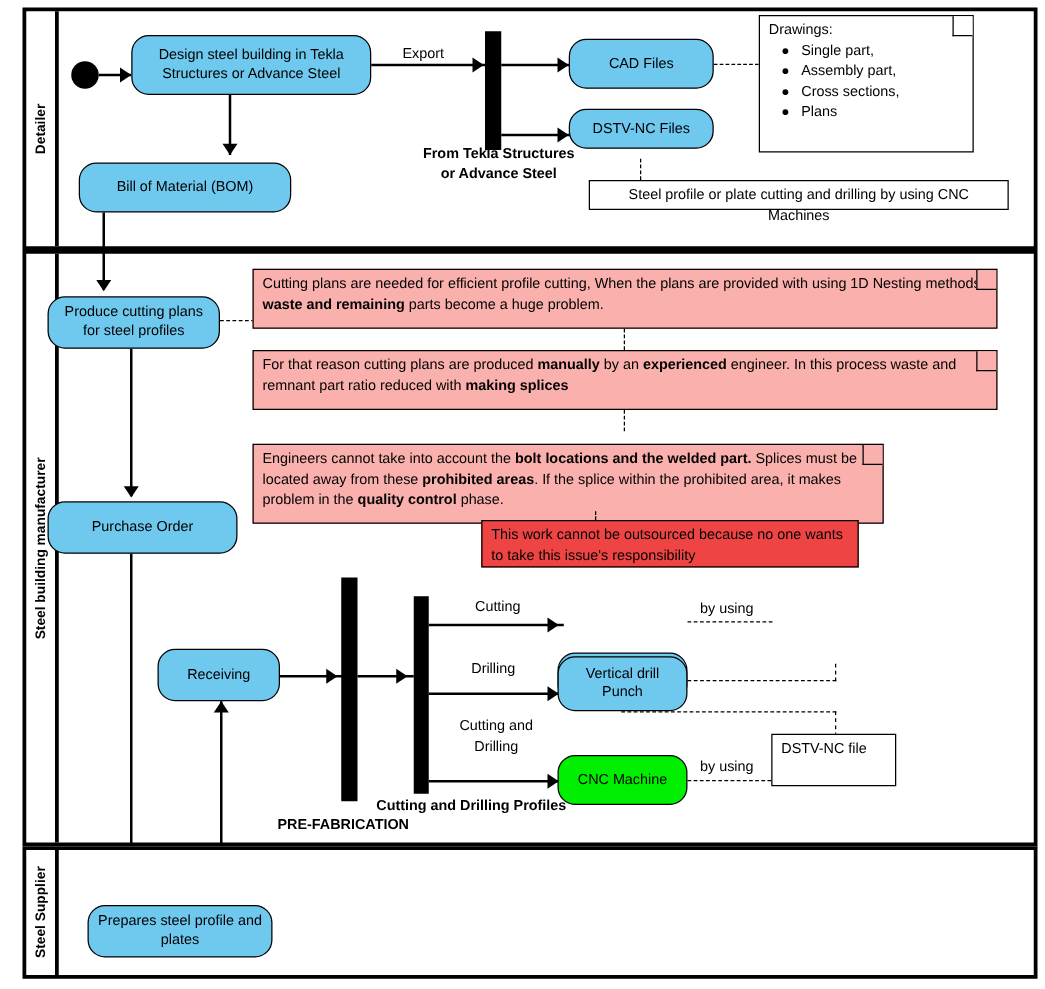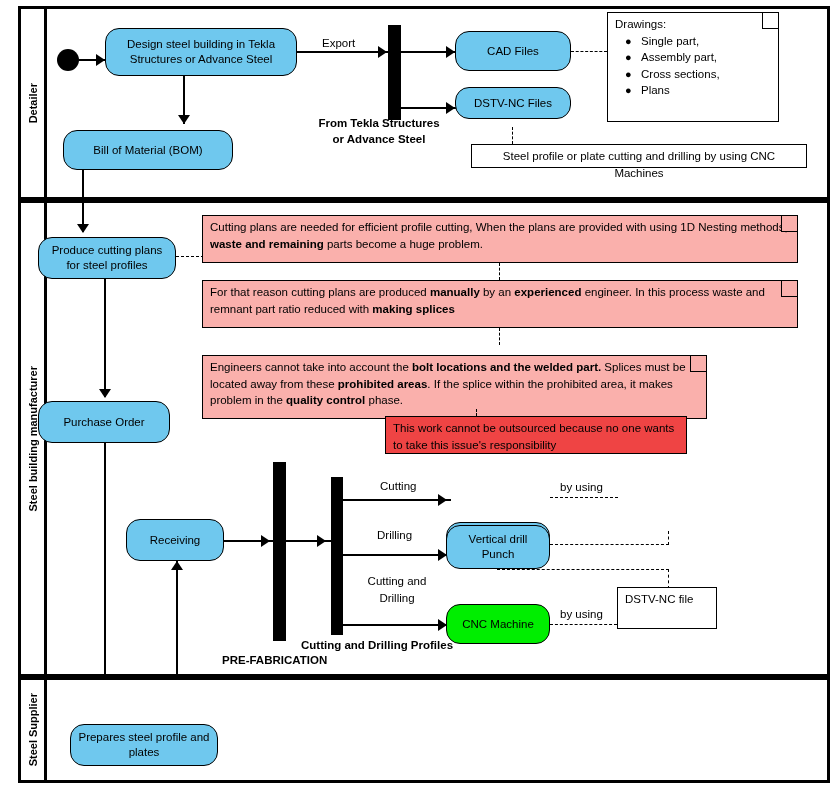--- a/index.html
+++ b/index.html
@@ -83,21 +83,21 @@
   <div class="ln lnv" style="left:183px;top:76px;height:48px;"></div>
   <div class="ah ah-d" style="left:178px;top:115px;"></div>
 
   <div class="node" style="left:63px;top:130px;width:170px;height:40px;">Bill of Material (BOM)</div>
 
   <div class="ln lnh" style="left:297px;top:51px;width:96px;"></div>
   <div class="ah ah-r" style="left:378px;top:46px;"></div>
   <div class="lbl" style="left:322px;top:36px;">Export</div>
 
   <div class="bar" style="left:388px;top:25px;width:13px;height:95px;"></div>
-  <div class="lbl bold ctr" style="left:314px;top:115px;width:130px;white-space:normal;line-height:16px;">
+  <div class="lbl bold ctr" style="left:334px;top:115px;width:130px;white-space:normal;line-height:16px;">
     <span>From Tekla Structures or Advance Steel</span>
   </div>
 
   <div class="ln lnh" style="left:401px;top:51px;width:58px;"></div>
   <div class="ah ah-r" style="left:446px;top:46px;"></div>
   <div class="node" style="left:455px;top:31px;width:116px;height:40px;">CAD Files</div>
 
   <div class="ln lnh" style="left:401px;top:107px;width:58px;"></div>
   <div class="ah ah-r" style="left:446px;top:102px;"></div>
   <div class="node" style="left:455px;top:87px;width:116px;height:32px;">DSTV-NC Files</div>
@@ -152,21 +152,21 @@
     <span>Engineers cannot take into account the </span><b>bolt locations and the welded part.</b><span> Splices must be located away from these </span><b>prohibited areas</b><span>. If the splice within the prohibited area, it makes problem in the </span><b>quality control</b><span> phase.</span>
   </div>
 
   <div class="dash-v" style="left:476px;top:409px;height:11px;"></div>
 
   <div class="note orange" style="left:385px;top:416px;width:302px;height:38px;">This work cannot be outsourced because no one wants to take this issue's responsibility</div>
 
   <div class="ln lnv" style="left:104px;top:279px;height:118px;"></div>
   <div class="ah ah-d" style="left:99px;top:389px;"></div>
 
-  <div class="node" style="left:38px;top:401px;width:132px;height:42px;">Purchase Order</div>
+  <div class="node" style="left:38px;top:401px;width:152px;height:42px;">Purchase Order</div>
 
   <div class="ln lnv" style="left:104px;top:443px;height:277px;"></div>
   <div class="ah ah-d" style="left:99px;top:712px;"></div>
 
   <div class="node" style="left:126px;top:519px;width:98px;height:42px;">Receiving</div>
 
   <div class="ln lnv" style="left:176px;top:561px;height:163px;"></div>
   <div class="ah ah-u" style="left:171px;top:561px;"></div>
   <div class="lbl" style="left:186px;top:694px;">ship to factory</div>
 

